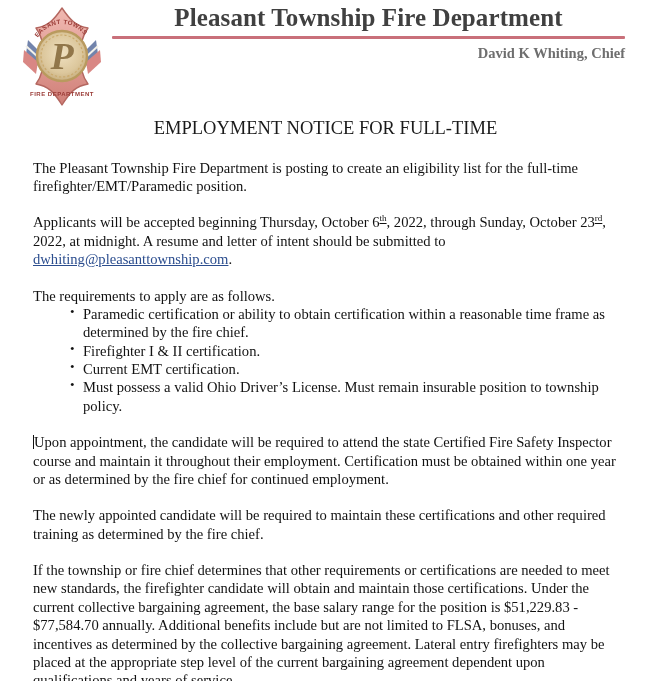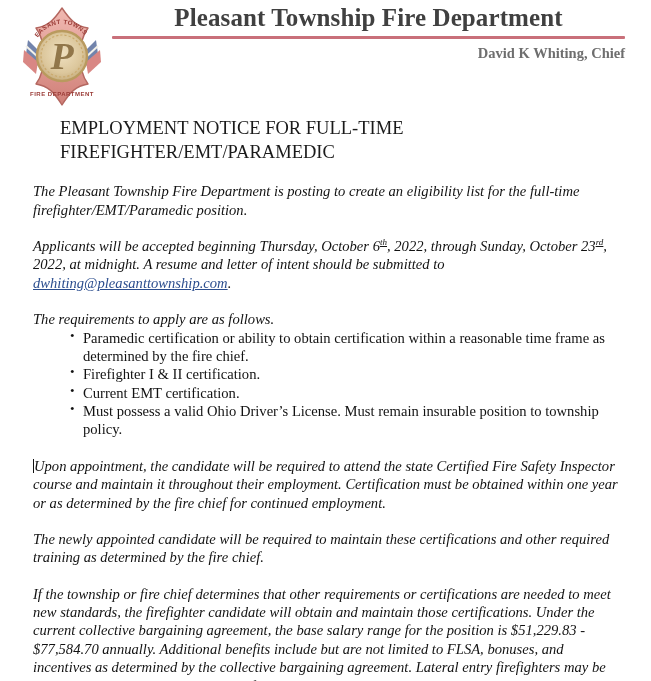--- a/index.html
+++ b/index.html
@@ -65,38 +65,38 @@
     font-size: 9.5px;
     font-weight: bold;
     color: #7d7d7d;
     padding-top: 7px;
     white-space: nowrap;
     letter-spacing: -0.05px;
   }
 
   
   .doc-title {
+    text-align: center;
     font-size: 18.5px;
     line-height: 1.28;
     color: #1a1a1a;
     margin: 9px 60px 0 60px;
   }
 
   .body-area {
     margin: 0;
     padding: 0 26px 0 33px;
     font-size: 14.6px;
     line-height: 1.26;
     color: #121212;
   }
   .para {
     margin: 0;
     padding: 0;
     text-align: left;
-    font-style: italic;
   }
   .spacer-line { height: 18px; }
 
   sup {
     font-size: 0.62em;
     vertical-align: super;
     line-height: 0;
     text-decoration: underline;
   }
 
@@ -183,21 +183,20 @@
 
   <div class="header-text-block">
     <div class="dept-title">Pleasant Township Fire Department</div>
     <div class="header-rule"></div>
     <div class="chief-line">David K Whiting, Chief</div>
   </div>
 </div>
 
 <div class="doc-title">
   <div>EMPLOYMENT NOTICE FOR FULL-TIME</div>
-  <div>FIREFIGHTER/EMT/PARAMEDIC</div>
 </div>
 
 <div class="body-area">
 
   <div class="spacer-line"></div>
 
   <p class="para">The Pleasant Township Fire Department is posting to create an eligibility list for the full-time firefighter/EMT/Paramedic position.</p>
 
   <div class="spacer-line"></div>
 

